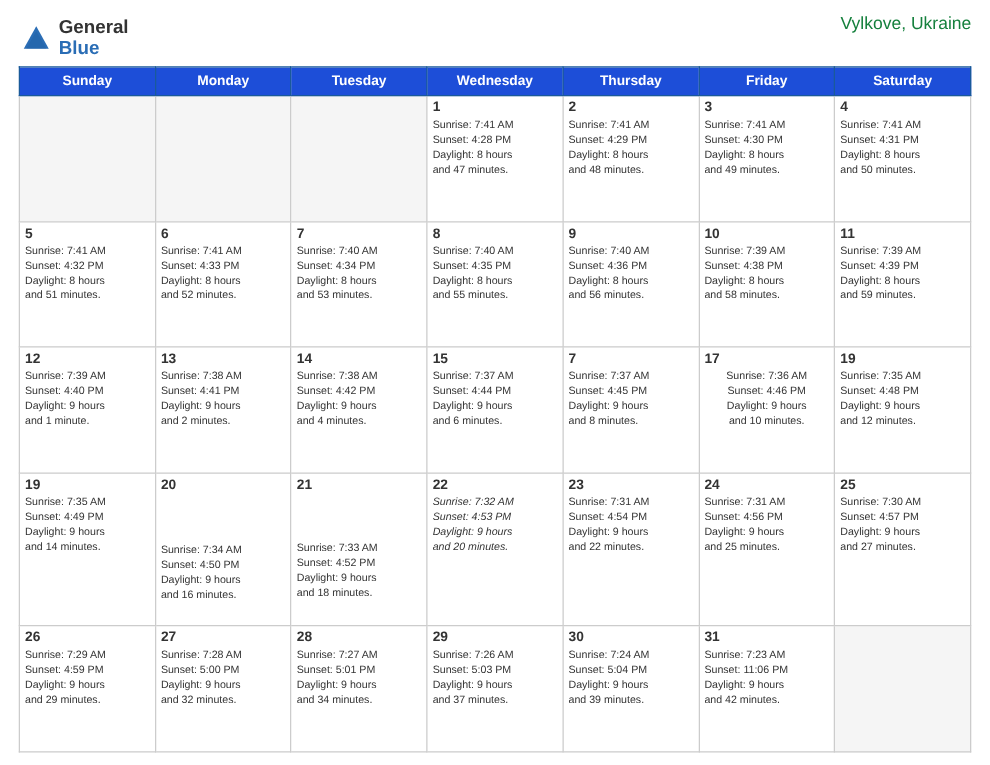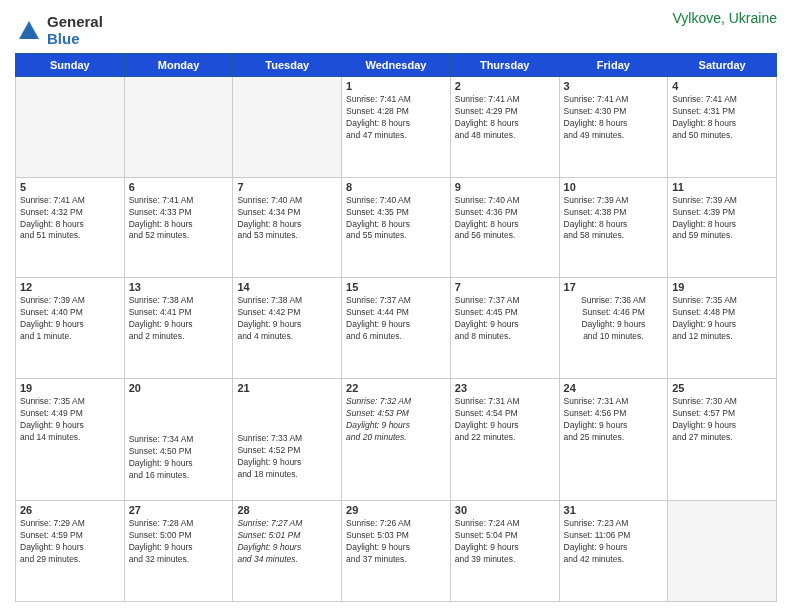--- a/index.html
+++ b/index.html
@@ -331,21 +331,21 @@
           </td>
           <td>
             <span class="day-number">27</span>
             <div class="day-info" style="white-space: pre-line;">Sunrise: 7:28 AM
 Sunset: 5:00 PM
 Daylight: 9 hours
 and 32 minutes.</div>
           </td>
           <td>
             <span class="day-number">28</span>
-            <div class="day-info" style="white-space: pre-line; font-style: italic;">Sunrise: 7:27 AM
+            <div class="day-info" style="white-space: pre-line;">Sunrise: 7:27 AM
 Sunset: 5:01 PM
 Daylight: 9 hours
 and 34 minutes.</div>
           </td>
           <td>
             <span class="day-number">29</span>
             <div class="day-info" style="white-space: pre-line;">Sunrise: 7:26 AM
 Sunset: 5:03 PM
 Daylight: 9 hours
 and 37 minutes.</div>

